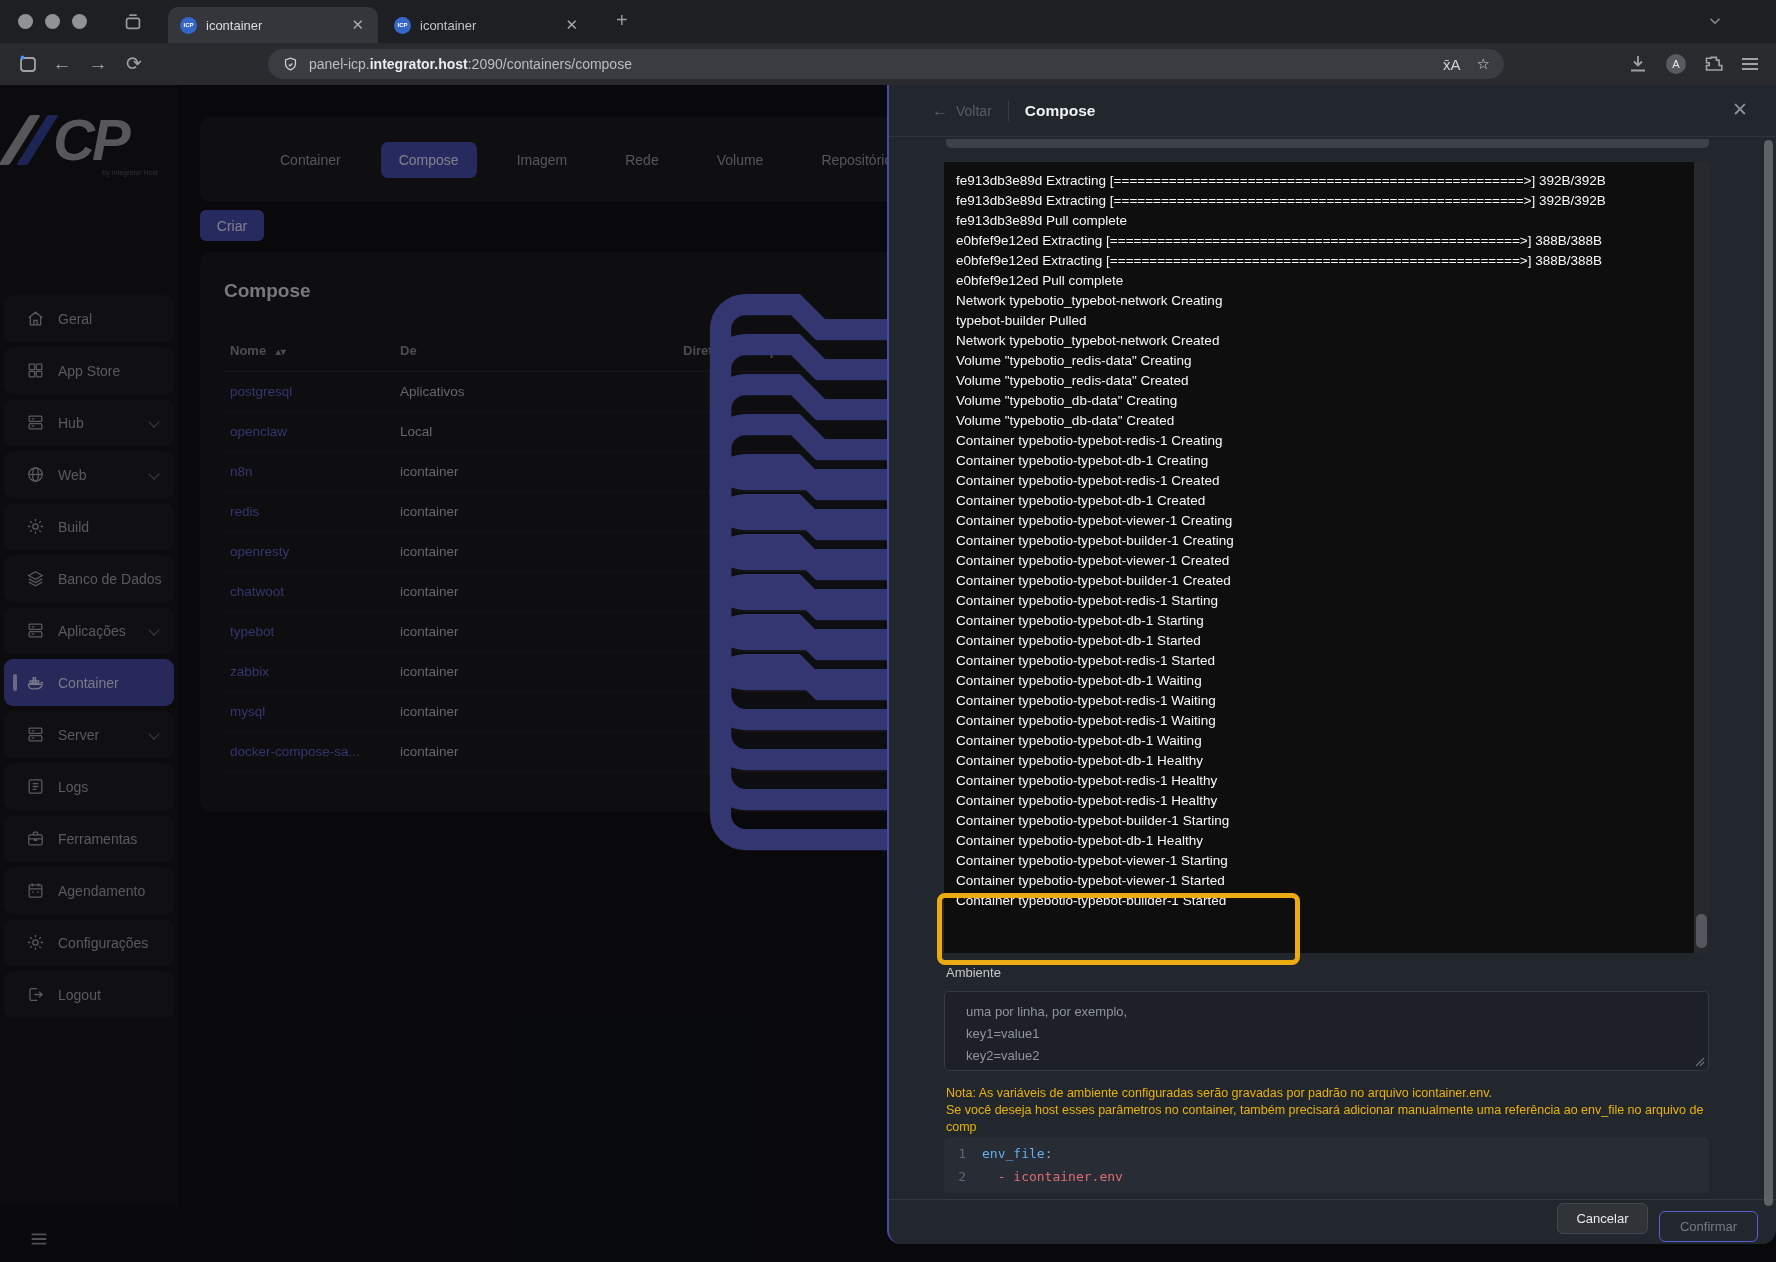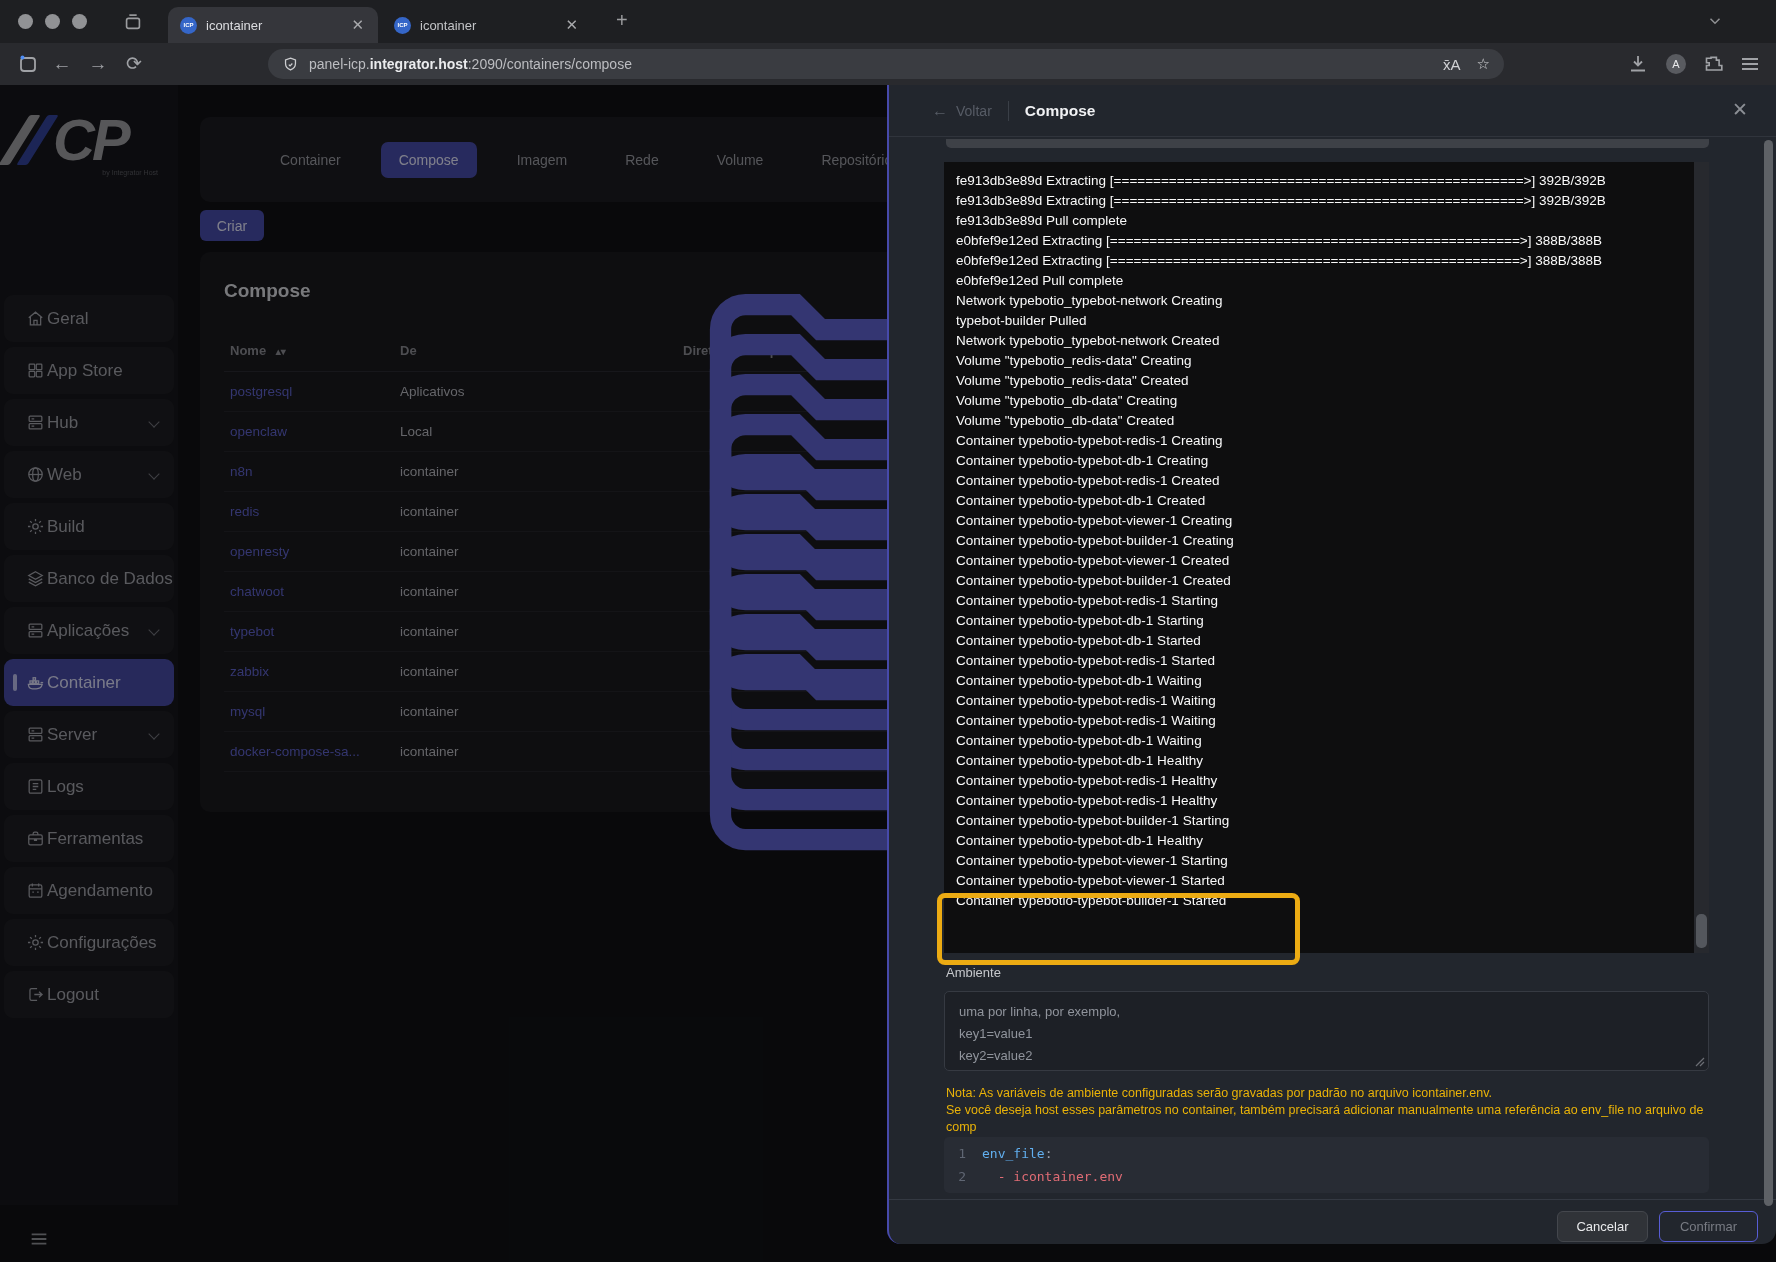--- a/index.html
+++ b/index.html
@@ -34,21 +34,21 @@
   .logo { position:absolute; left:14px; top:22px; width:150px; height:78px; }
   .logo-row { display:flex; align-items:flex-end; height:58px; }
   .lbar { width:11px; height:50px; transform:skewX(-32deg); margin-right:7px; border-radius:2px; }
   .lbar.g { background:#9a9a9c; }
   .lbar.b { background:#2e3f96; margin-right:10px; }
   .lcp { font-size:58px; font-weight:900; font-style:italic; color:#9a9a9c; letter-spacing:-3px; line-height:50px; }
   .logo-sub { text-align:right; font-size:7px; color:#55565b; margin-top:4px; padding-right:6px; }
   .nav { position:absolute; left:4px; top:210px; width:170px; }
   .nav-item { position:relative; height:47px; margin-bottom:5px; background:#19191c; border-radius:9px; display:flex; align-items:center; padding-left:22px; color:#9d9ea4; }
   .nav-item .nicon { width:19px; height:19px; flex:0 0 auto; }
-  .nav-item .nlabel { margin-left:2px; font-size:17px; }
+  .nav-item .nlabel { margin-left:13px; font-size:14px; }
   .nav-item .chev { display:none; position:absolute; right:16px; top:19px; width:8px; height:8px; border-right:1.6px solid #6e6f75; border-bottom:1.6px solid #6e6f75; transform:rotate(45deg); }
   .nav-item.has-chevron .chev { display:block; }
   .nav-item.active { background:#42459e; color:#d8d9f2; }
   .nav-item.active::before { content:""; position:absolute; left:9px; top:15px; width:4px; height:17px; border-radius:2px; background:#b9bbe6; }
   .nav-item.active .nlabel { color:#d8d9f2; }
   .side-burger { position:absolute; left:28px; top:1143px; width:22px; height:22px; color:#8b8c90; }
   .copyright { position:absolute; left:200px; top:1144px; font-size:12.5px; color:#56575b; }
 
   
   .main { position:absolute; left:178px; top:85px; width:1598px; height:1177px; background:#0c0c0e; }
@@ -83,30 +83,30 @@
   .peek-strip { position:absolute; left:57px; top:54px; width:763px; height:9px; background:#3e4147; border-radius:0 0 5px 5px; }
 
   .term-wrap { position:absolute; left:55px; top:77px; width:765px; height:666px; }
   .term-log { position:absolute; left:0; top:0; width:750px; height:791px; background:#0e0e0f; padding:9px 0 0 12px; overflow:hidden; }
   .logline { color:#fafafa; font-size:13.5px; line-height:20px; white-space:pre; }
   .term-scroll { position:absolute; right:0; top:0; width:15px; height:791px; background:#27292e; }
   .term-thumb { position:absolute; left:2px; bottom:5px; width:11px; height:34px; background:#54575d; border-radius:5px; }
   .hl-box { position:absolute; left:48px; top:808px; width:363px; height:72px; border:5px solid #ecab13; border-radius:8px; }
 
   .amb-label { position:absolute; left:57px; top:880px; font-size:13px; color:#c6c8cc; }
-  .amb-area { position:absolute; left:55px; top:906px; width:765px; height:80px; background:#1d2026; border:1px solid #363a42; border-radius:5px; padding:9px 14px; }
+  .amb-area { position:absolute; left:55px; top:906px; width:765px; height:80px; background:#1d2026; border:1px solid #363a42; border-radius:5px; padding:9px 21px; }
   .amb-area .ph { color:#90949c; font-size:13px; line-height:22px; }
   .resize-h { position:absolute; right:3px; bottom:3px; width:10px; height:10px; color:#6b6e74; }
 
   .nota { position:absolute; left:57px; top:1000px; width:775px; font-size:12.5px; color:#eab308; line-height:17px; }
   .codeblock { position:absolute; left:55px; top:1052px; width:765px; height:56px; background:#282c34; border-radius:5px; padding-top:5px; font-family:"DejaVu Sans Mono", monospace; font-size:13px; }
   .codeline { display:flex; line-height:23px; }
   .lnum { width:38px; text-align:right; padding-right:16px; color:#5f6673; }
   .d-footer { position:absolute; left:0; bottom:0; width:100%; height:45px; border-top:1px solid #343942; }
-  .btn-cancel { position:absolute; left:668px; top:11px; width:91px; height:31px; background:#303338; border:1px solid #44474d; border-radius:6px; color:#e9eaec; font-size:13px; }
+  .btn-cancel { position:absolute; left:668px; top:3px; width:91px; height:31px; background:#303338; border:1px solid #44474d; border-radius:6px; color:#e9eaec; font-size:13px; }
   .btn-confirm { position:absolute; left:770px; top:11px; width:99px; height:31px; background:transparent; border:1.5px solid #585dd6; border-radius:6px; color:#787b83; font-size:13px; }
 
   .page-scrollbar { position:absolute; left:1764px; top:140px; width:9px; height:1066px; border-radius:5px; background:#5e6166; }
 
   svg { display:block; }
 </style>
 </head>
 <body>
 
 <div class="page">

